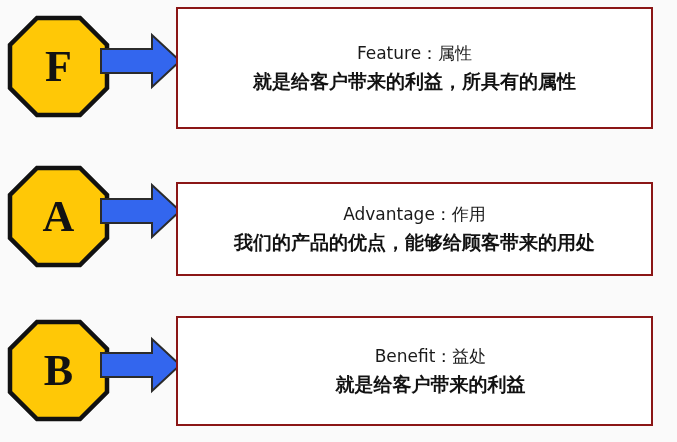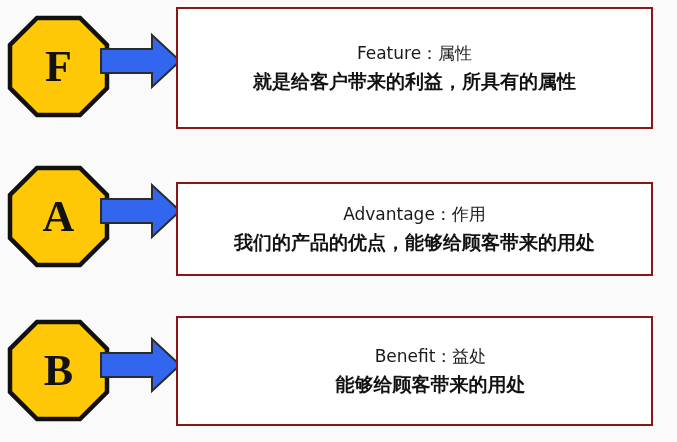--- a/index.html
+++ b/index.html
@@ -181,18 +181,18 @@
     </div>
 
     <div class="arrow-wrap">
       <svg class="arrow-svg" viewBox="0 0 82 58">
         <polygon points="1,17 52,17 52,3 80,29 52,55 52,41 1,41" fill="#3366ee" stroke="#2b2b2b" stroke-width="2" stroke-linejoin="miter"></polygon>
       </svg>
     </div>
 
     <div class="text-box">
       <div class="line-title">Benefit：益处</div>
-      <div class="line-desc">能够给顾客带来的用处</div>
+      <div class="line-desc">就是给客户带来的利益</div>
     </div>
 
   </div>
 
 </div>
 
 </body></html>

